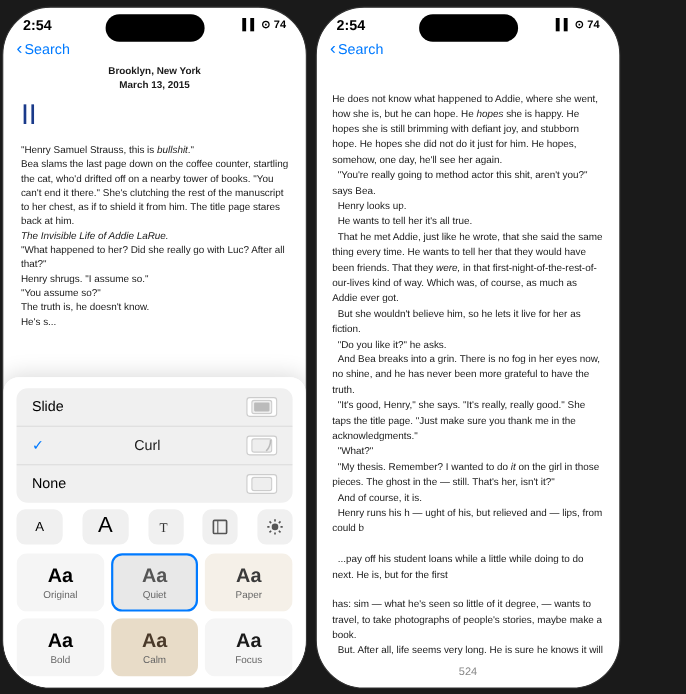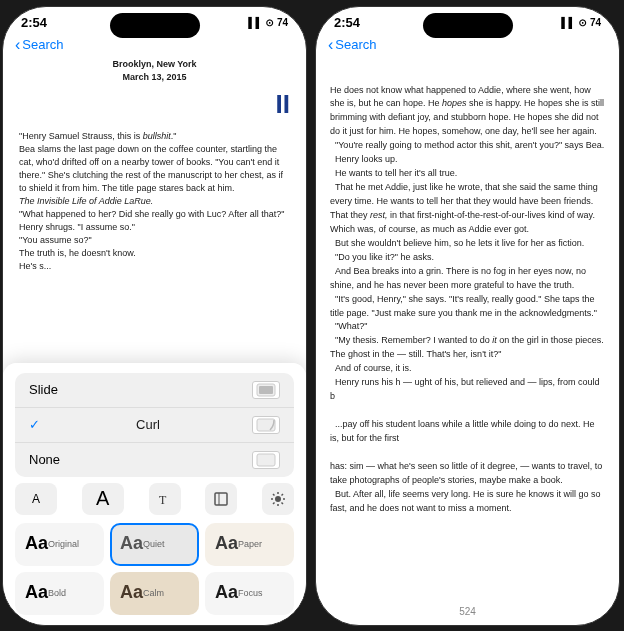--- a/index.html
+++ b/index.html
@@ -13,21 +13,21 @@
       font-family: -apple-system, 'Helvetica Neue', sans-serif;
       overflow: hidden;
     }
     .container {
       display: flex;
       gap: 8px;
       width: 620px;
       height: 620px;
     }
     .phone {
-      width: 305px;
+      width: 277px;
       height: 620px;
       background: #fff;
       border-radius: 44px;
       overflow: hidden;
       position: relative;
       border: 1px solid #333;
     }
     .phone-inner {
       width: 100%;
       height: 100%;
@@ -78,23 +78,23 @@
       color: #1a1a1a;
       flex: 1;
     }
     .book-location {
       text-align: center;
       font-weight: 600;
       margin-bottom: 0;
       font-size: 9px;
     }
     .chapter-number {
-      text-align: right;
+      text-align: left;
       font-size: 26px;
-      font-weight: 700;
+      font-weight: 400;
       color: #1a3a8a;
       margin-bottom: 6px;
     }
     .book-text { font-size: 9px; line-height: 1.45; }
     .book-text i { font-style: italic; }
 
     
     .overlay-panel {
       position: absolute;
       bottom: 0;
@@ -172,21 +172,21 @@
     .theme-grid {
       display: grid;
       grid-template-columns: repeat(3, 1fr);
       gap: 6px;
     }
     .theme-item {
       background: #f5f5f5;
       border-radius: 10px;
       padding: 8px;
       display: flex;
-      flex-direction: row;
+      flex-direction: column;
       align-items: center;
       cursor: pointer;
       border: 2px solid transparent;
     }
     .theme-item.selected { border-color: #007aff; }
     .theme-item.calm { background: #e8dcc8; }
     .theme-aa {
       font-size: 18px;
       font-weight: 700;
       margin-bottom: 2px;
@@ -373,21 +373,21 @@
         <span class="back-arrow">‹</span>
         <span>Search</span>
       </div>
 
       <div class="book-content-right">
         <p style="font-size:9px; line-height:1.55; color:#1a1a1a;margin-top:16px;">
           He does not know what happened to Addie, where she went, how she is, but he can hope. He <i>hopes</i> she is happy. He hopes she is still brimming with defiant joy, and stubborn hope. He hopes she did not do it just for him. He hopes, somehow, one day, he'll see her again.<br>
           &nbsp;&nbsp;"You're really going to method actor this shit, aren't you?" says Bea.<br>
           &nbsp;&nbsp;Henry looks up.<br>
           &nbsp;&nbsp;He wants to tell her it's all true.<br>
-          &nbsp;&nbsp;That he met Addie, just like he wrote, that she said the same thing every time. He wants to tell her that they would have been friends. That they <i>rest,</i> in that first-night-of-the-rest-of-our-lives kind of way. Which was, of course, as much as Addie ever got.<br>
+          &nbsp;&nbsp;That he met Addie, just like he wrote, that she said the same thing every time. He wants to tell her that they would have been friends. That they <i>were,</i> in that first-night-of-the-rest-of-our-lives kind of way. Which was, of course, as much as Addie ever got.<br>
           &nbsp;&nbsp;But she wouldn't believe him, so he lets it live for her as fiction.<br>
           &nbsp;&nbsp;"Do you like it?" he asks.<br>
           &nbsp;&nbsp;And Bea breaks into a grin. There is no fog in her eyes now, no shine, and he has never been more grateful to have the truth.<br>
           &nbsp;&nbsp;"It's good, Henry," she says. "It's really, really good." She taps the title page. "Just make sure you thank me in the acknowledgments."<br>
           &nbsp;&nbsp;"What?"<br>
           &nbsp;&nbsp;"My thesis. Remember? I wanted to do <i>it</i> on the girl in those pieces. The ghost in the — still. That's her, isn't it?"<br>
           &nbsp;&nbsp;And of course, it is.<br>
           &nbsp;&nbsp;Henry runs his h — ught of his, but relieved and — lips, from could b<br><br>
           &nbsp;&nbsp;...pay off his student loans while a little while doing to do next. He is, but for the first<br><br>
           has: sim — what he's seen so little of it degree, — wants to travel, to take photographs of people's stories, maybe make a book.<br>

